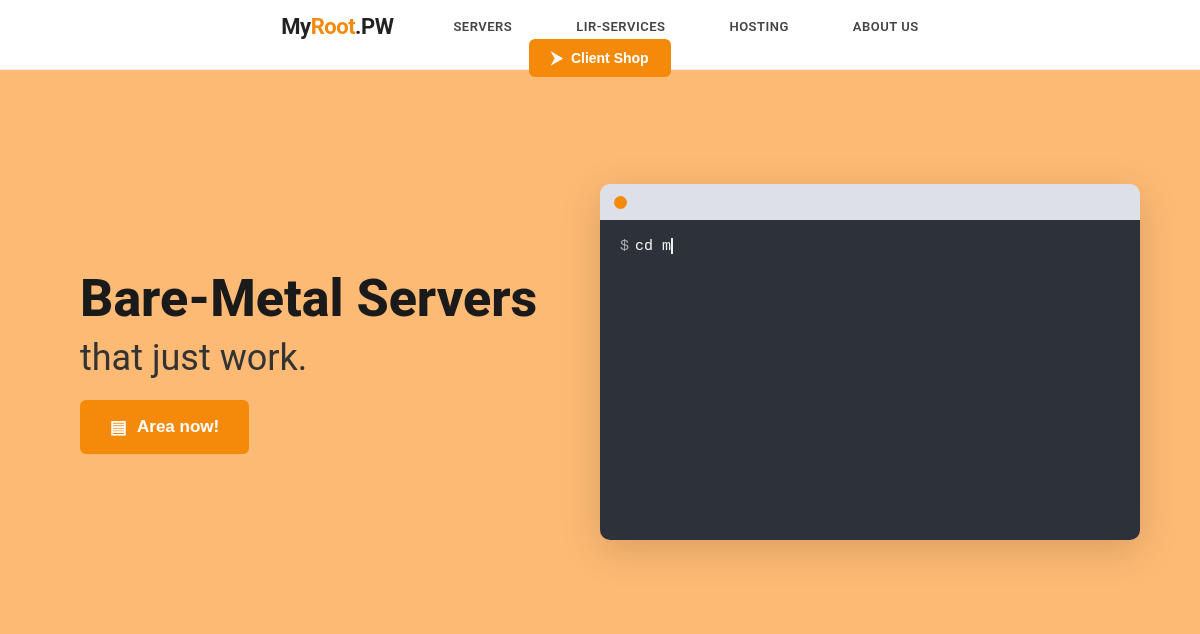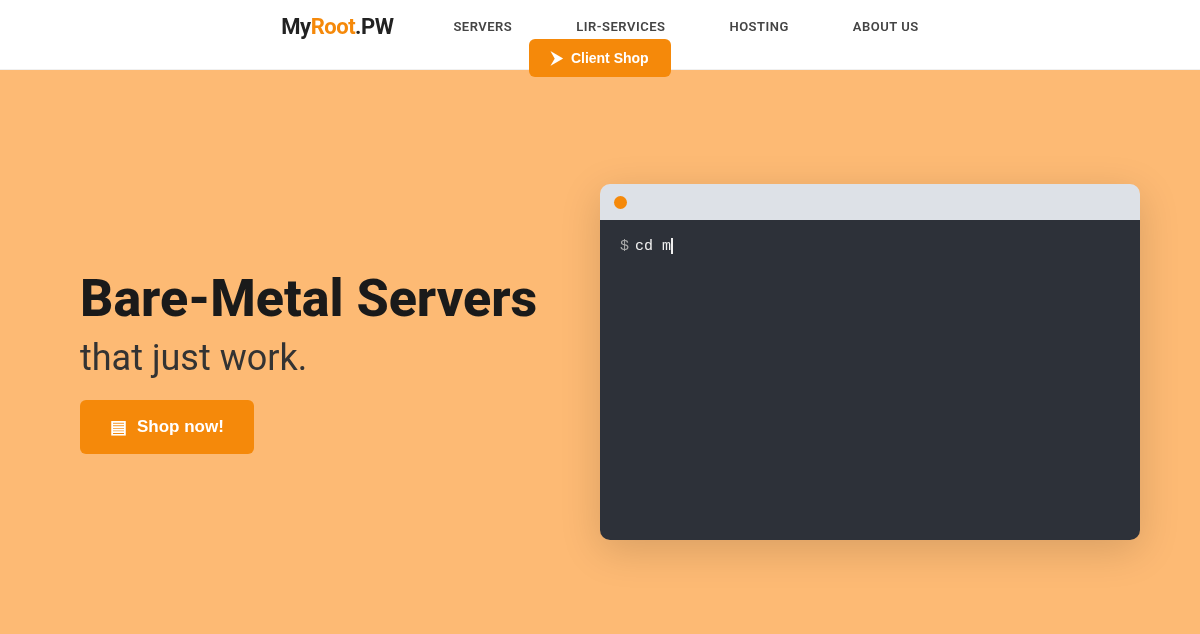--- a/index.html
+++ b/index.html
@@ -234,21 +234,21 @@
     <span>Client Shop</span>
   </button>
 </header>
 
 <main class="hero">
   <div class="hero-text">
     <h1 class="hero-title">Bare-Metal Servers</h1>
     <p class="hero-subtitle">that just work.</p>
     <button class="shop-btn">
       <span class="shop-icon">▤</span>
-      <span>Shop now!</span>
+      <span>Area now!</span>
     </button>
   </div>
 
   <div class="hero-visual">
     <div class="terminal-window">
       <div class="terminal-titlebar">
         <div class="dot dot-orange"></div>
       </div>
       <div class="terminal-body">
         <div class="terminal-prompt">

